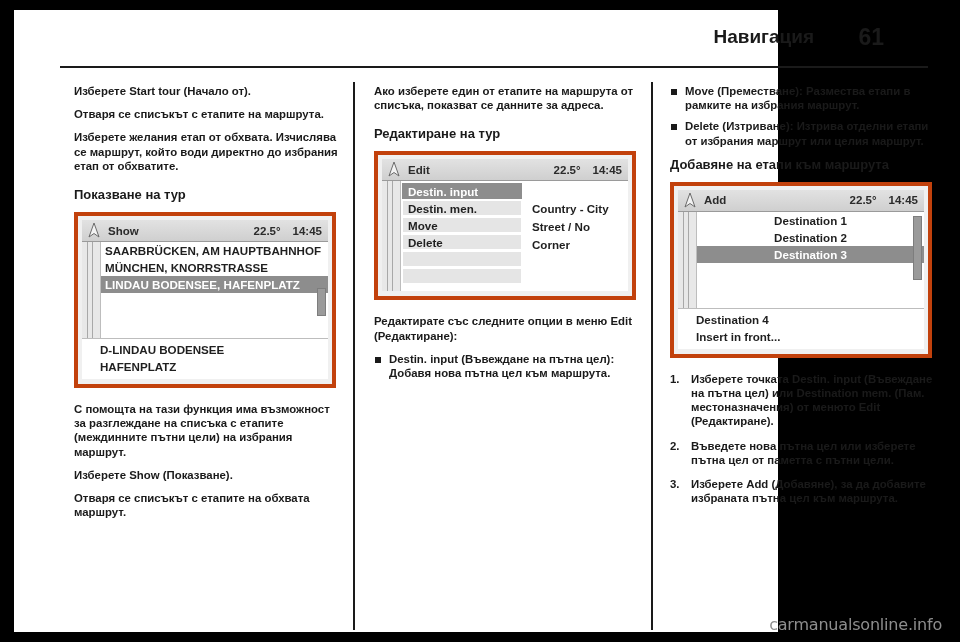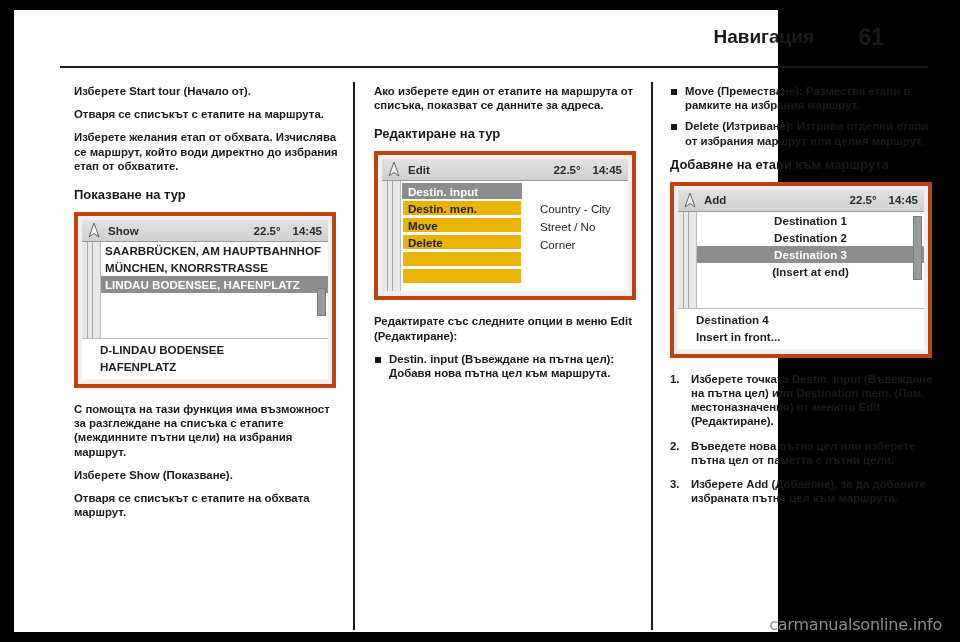--- a/index.html
+++ b/index.html
@@ -255,21 +255,21 @@
     margin-left: 18px;
     display: flex;
     background: #ffffff;
   }
   .menu-left {
     width: 122px;
     padding: 2px 0 2px 2px;
     box-sizing: border-box;
   }
   .menu-item {
-    background: #eab308;
+    background: #e5e5e5;
     border: 1px solid #ffffff;
     font-size: 11.6px;
     font-weight: bold;
     color: #1f1f1f;
     padding: 1px 5px;
     line-height: 14px;
     margin-bottom: 1px;
     white-space: nowrap;
     height: 16px;
     box-sizing: border-box;
@@ -278,27 +278,26 @@
     background: #8d8d8d;
     color: #ffffff;
     border-color: #8d8d8d;
   }
   .menu-right {
     flex: 1 1 auto;
     padding: 2px 0 2px 10px;
   }
   .menu-val {
     font-size: 11.6px;
-    font-weight: normal;
+    font-weight: bold;
     color: #1f1f1f;
     line-height: 16px;
     margin-bottom: 2px;
     white-space: nowrap;
     height: 16px;
-    margin-left: 8px;
   }
   .menu-val.blank { color: transparent; }
 
   
   .watermark {
     position: absolute;
     right: 18px;
     bottom: 8px;
     font-size: 16px;
     color: #8e8e8e;
@@ -421,21 +420,20 @@
             <span class="dev-title-text">Add</span>
             <span class="dev-temp">22.5°</span>
             <span class="dev-clock">14:45</span>
           </div>
           <div class="dev-body" style="height:78px;text-align:center;">
             <div class="rail"></div>
             <div class="listarea">
               <div class="lrow">Destination 1</div>
               <div class="lrow">Destination 2</div>
               <div class="lrow sel">Destination 3</div>
-              <div class="lrow">(Insert at end)</div>
             </div>
             <div class="dev-scroll" style="top:4px; height:62px;"></div>
           </div>
           <div class="dev-sep"></div>
           <div class="dev-footer">
             <div class="lrow">Destination 4</div>
             <div class="lrow">Insert in front...</div>
           </div>
         </div>
       </div>

